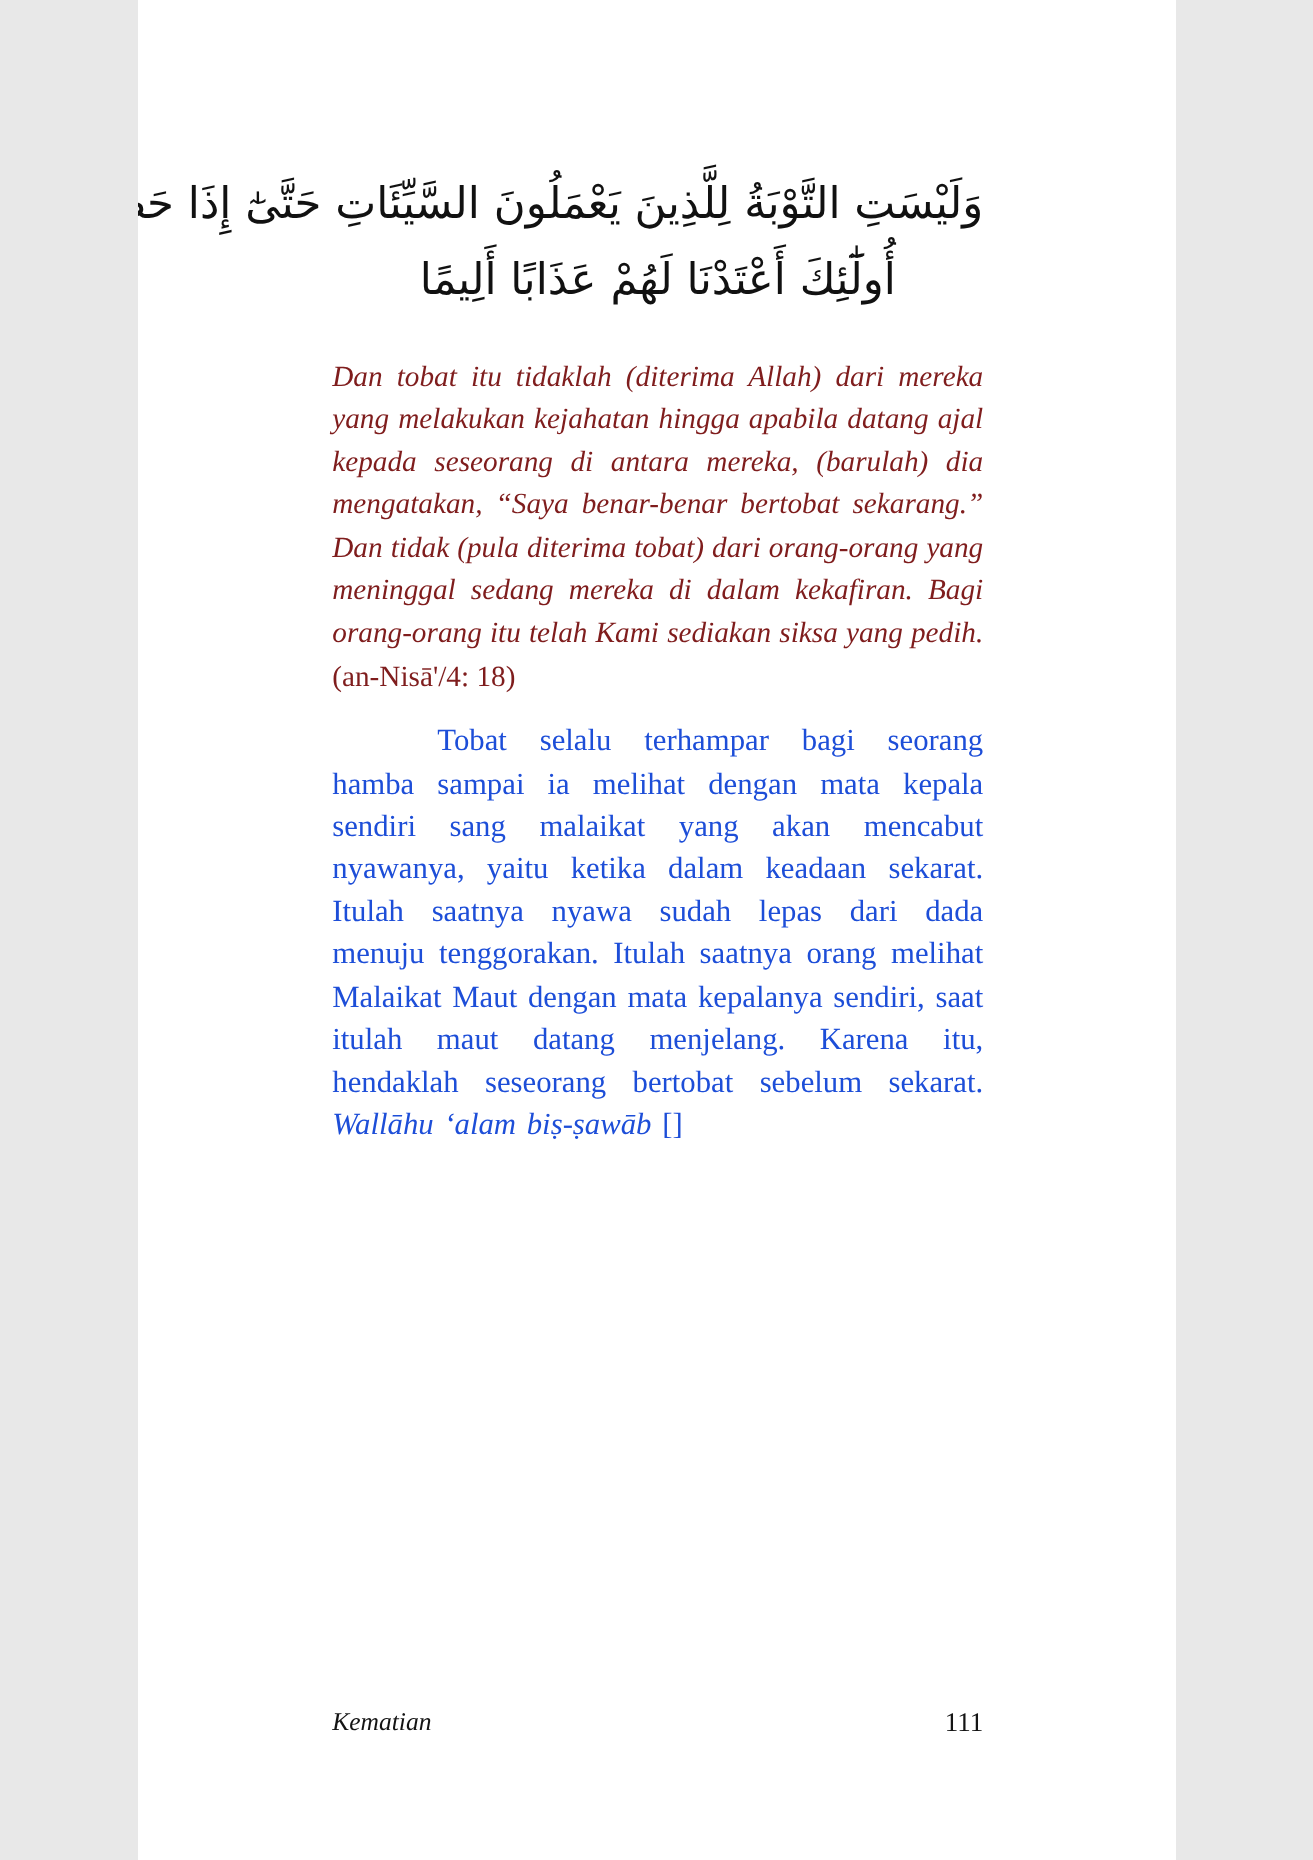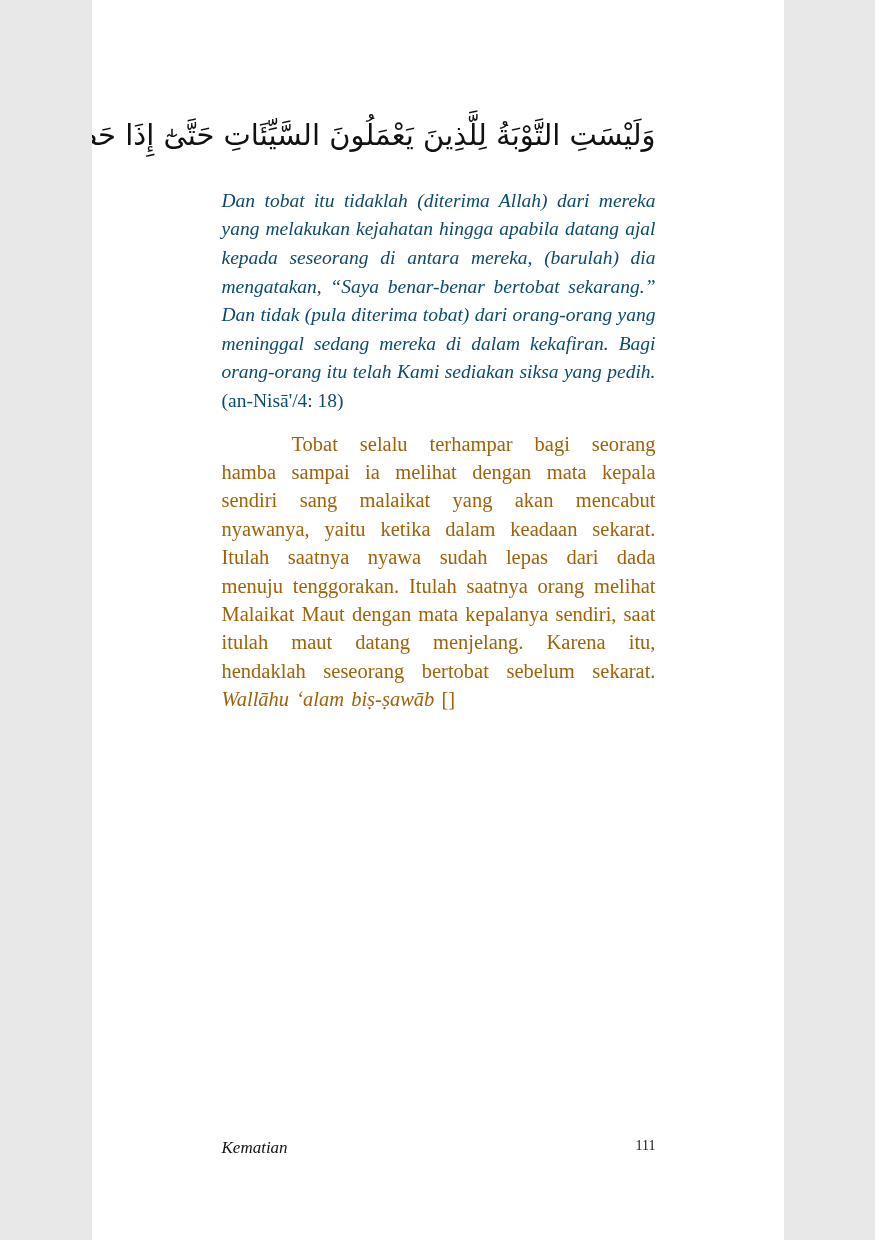--- a/index.html
+++ b/index.html
@@ -35,63 +35,64 @@
   }
   .quran-line {
     white-space: nowrap;
   }
   .translation {
     margin: 0 0 14px 0;
     font-style: italic;
     font-size: 19.5px;
     line-height: 28.6px;
     text-align: justify;
-    color: #0c4a6e;
+    color: #7f1d1d;
   }
   .translation .ref {
     font-style: normal;
   }
   .body-par {
     margin: 0;
     font-size: 20.5px;
     line-height: 28.4px;
     text-align: justify;
     text-indent: 70px;
     word-spacing: 2px;
-    color: #a16207;
+    color: #1d4ed8;
   }
   .body-par .closing {
     font-style: italic;
   }
   .footer {
     position: absolute;
     left: 130px;
     right: 128px;
     top: 1138px;
     display: flex;
     justify-content: space-between;
     align-items: flex-start;
     font-size: 17px;
   }
   .footer .running-title {
     font-style: italic;
   }
   .footer .page-number {
     font-style: normal;
-    font-size: 14px;
+    font-size: 18px;
   }
 </style>
 </head>
 <body>
 
 <div class="page">
   <div class="content">
 
     <div class="quran" dir="rtl">
       <div class="quran-line">وَلَيْسَتِ التَّوْبَةُ لِلَّذِينَ يَعْمَلُونَ السَّيِّئَاتِ حَتَّىٰٓ إِذَا حَضَرَ</div>
+      <div class="quran-line">أُولَٰٓئِكَ أَعْتَدْنَا لَهُمْ عَذَابًا أَلِيمًا</div>
     </div>
 
     <p class="translation"><span>Dan tobat itu tidaklah (diterima Allah) dari mereka yang melakukan kejahatan hingga apabila datang ajal kepada seseorang di antara mereka, (barulah) dia mengatakan, “Saya benar-benar bertobat sekarang.” Dan tidak (pula diterima tobat) dari orang-orang yang meninggal sedang mereka di dalam kekafiran. Bagi orang-orang itu telah Kami sediakan siksa yang pedih.</span> <span class="ref">(an-Nisā'/4: 18)</span></p>
 
     <p class="body-par"><span>Tobat selalu terhampar bagi seorang hamba sampai ia melihat dengan mata kepala sendiri sang malaikat yang akan mencabut nyawanya, yaitu ketika dalam keadaan sekarat. Itulah saatnya nyawa sudah lepas dari dada menuju tenggorakan. Itulah saatnya orang melihat Malaikat Maut dengan mata kepalanya sendiri, saat itulah maut datang menjelang. Karena itu, hendaklah seseorang bertobat sebelum sekarat.</span> <span class="closing">Wallāhu ‘alam biṣ-ṣawāb</span> <span>[]</span></p>
 
   </div>
 
   <div class="footer">
     <span class="running-title">Kematian</span>

